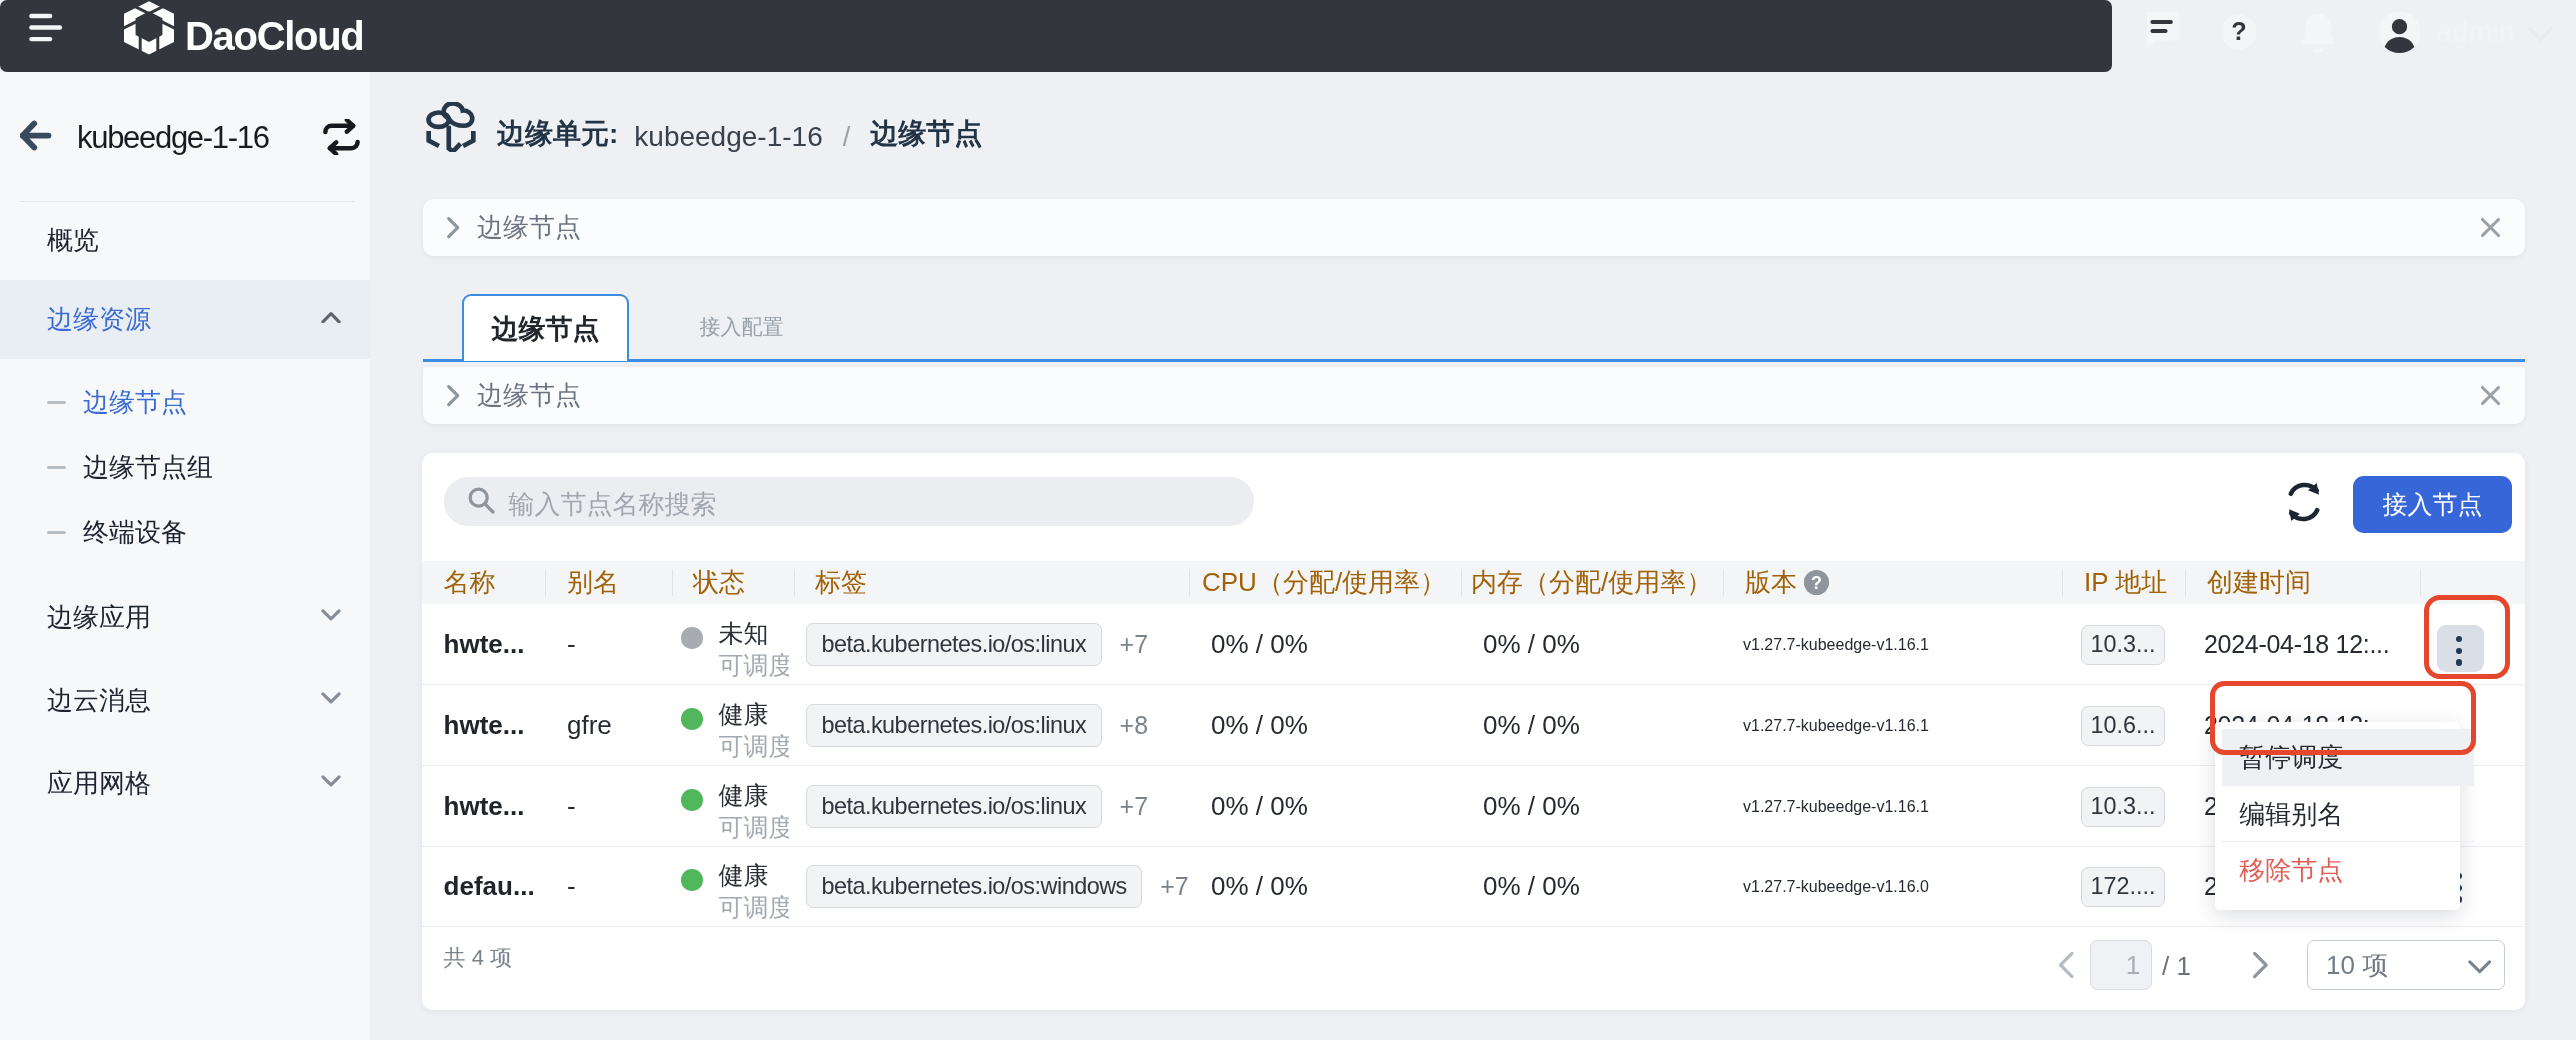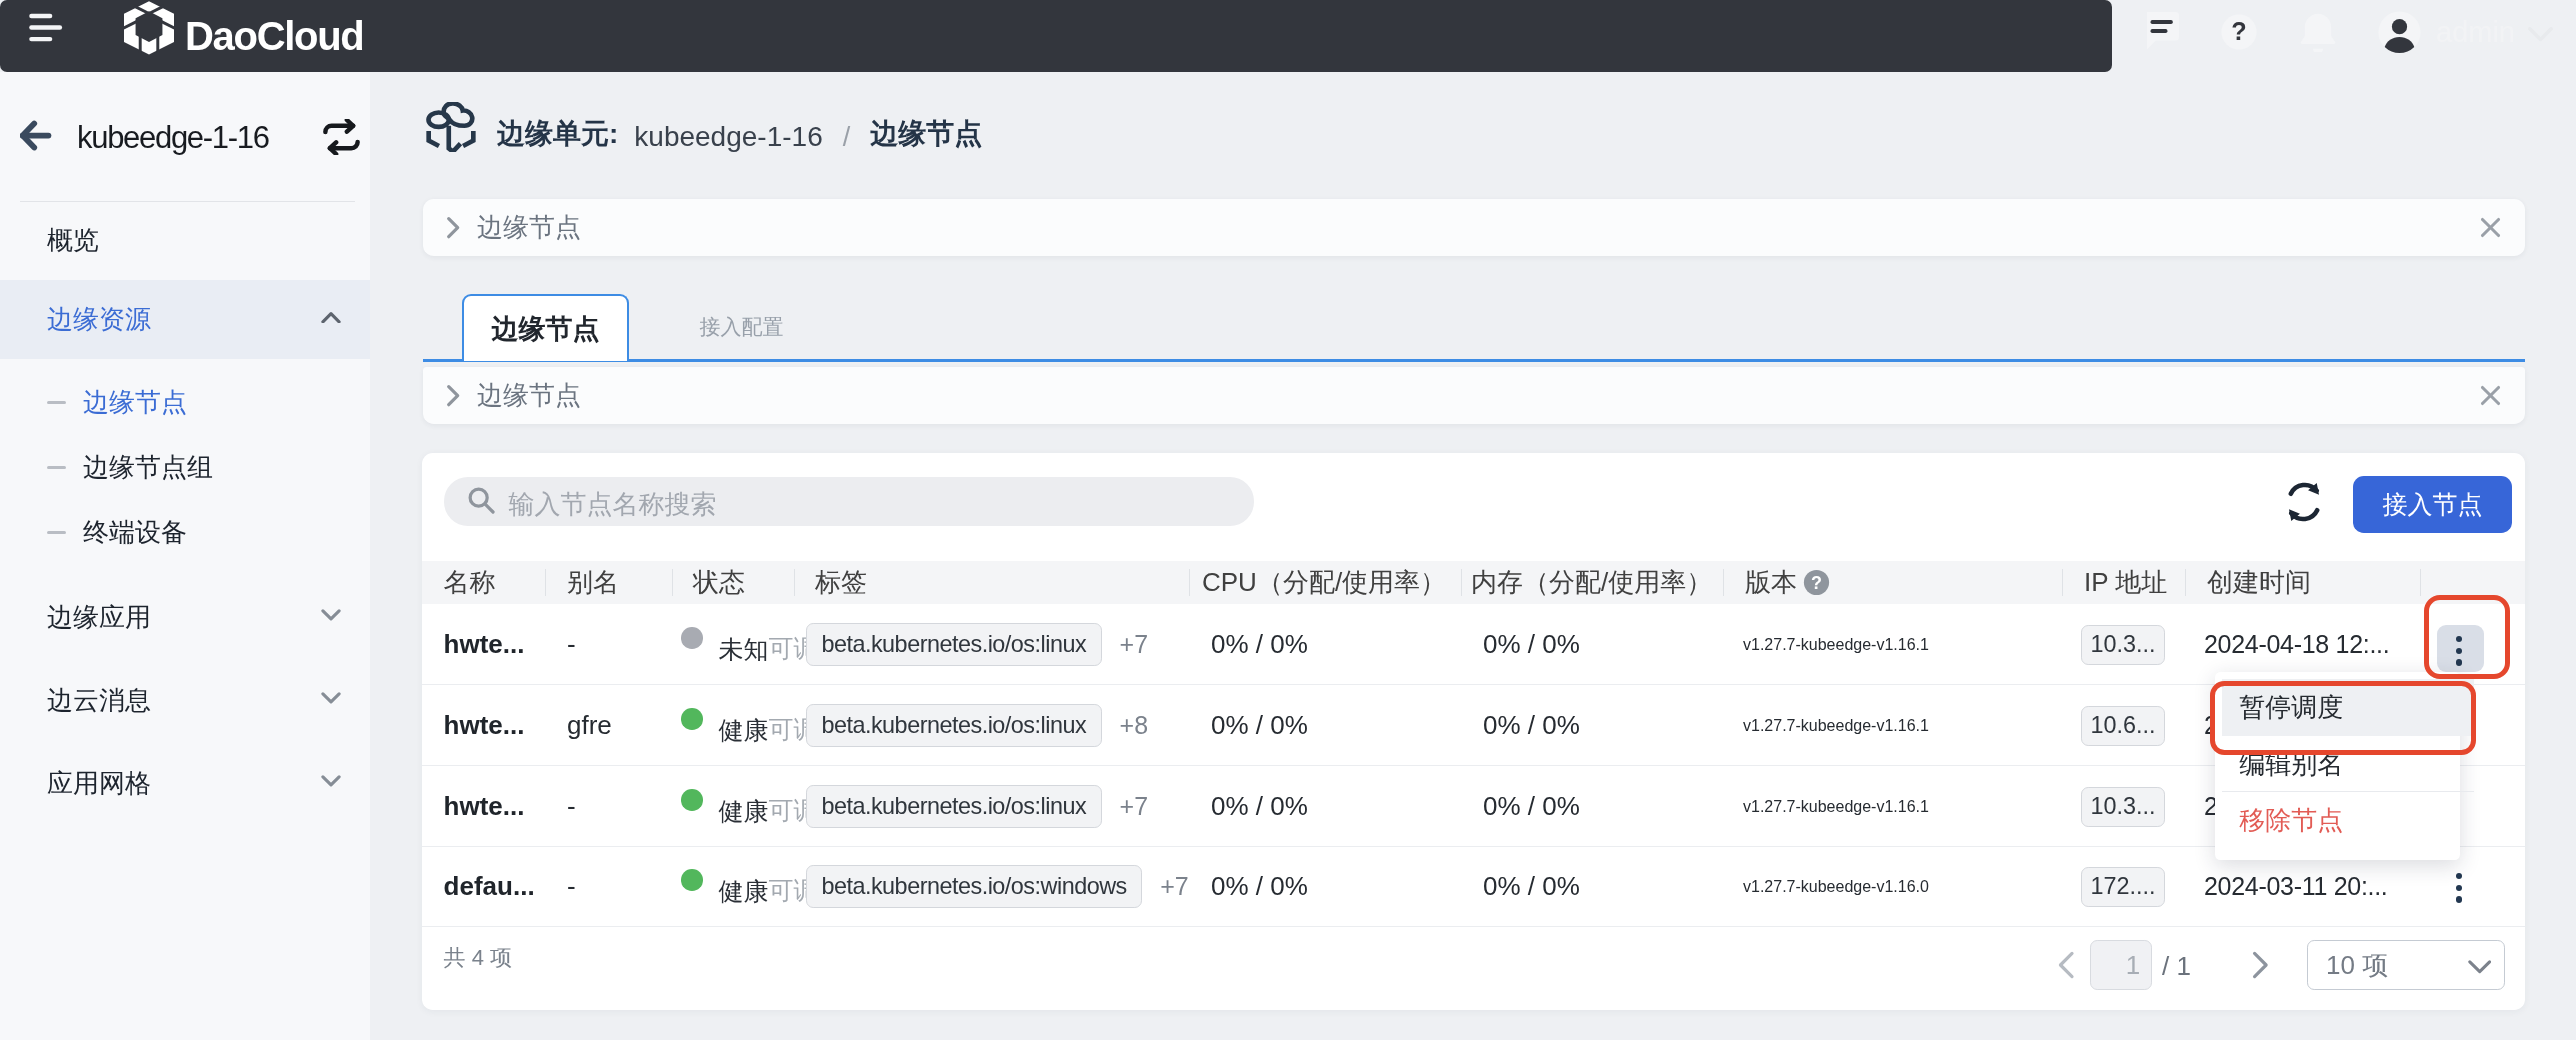--- a/index.html
+++ b/index.html
@@ -44,50 +44,50 @@
   display:flex; align-items:center; justify-content:center; font-size:21px; color:#98a0aa; }
 
 #card { position:absolute; left:52px; top:381px; width:2103px; height:557px; background:#fff; border-radius:10.8px;
   box-shadow:0 1.8px 7.2px rgba(40,50,70,0.05); }
 #search { position:absolute; left:21.6px; top:24px; width:810px; height:49px; background:#ecedf0; border-radius:24px; }
 #search .ph { position:absolute; left:65px; top:10px; font-size:26px; color:#a2a7af; }
 #addbtn { position:absolute; left:1931px; top:22.5px; width:159px; height:57px; background:#3766d8; border-radius:10.8px;
   display:flex; align-items:center; justify-content:center; font-size:25px; color:#fff; letter-spacing:0px; }
 
 #thead { position:absolute; left:0; top:108px; width:2103px; height:43px; background:#f4f5f7; }
-.th { position:absolute; top:0; height:43px; display:flex; align-items:center; font-size:26px; color:#404040; }
+.th { position:absolute; top:0; height:43px; display:flex; align-items:center; font-size:26px; color:#a16207; }
 .thsep { position:absolute; top:8px; width:0.9px; height:27px; background:#dfe2e6; }
 .row { position:absolute; left:0; width:2103px; height:81px; border-bottom:0.9px solid #ebedf0; }
 .cell { position:absolute; top:0; height:81px; display:flex; align-items:center; font-size:26px; color:#262b31; }
 .name { font-weight:bold; color:#20252b; }
 .c2 { font-size:16px; letter-spacing:0px; }
 .c3 { font-size:25px; letter-spacing:-0.3px; }
 .chip { display:inline-flex; align-items:center; height:43px; padding:0 14.4px; background:#f2f3f5;
   border:0.9px solid #d4d7dc; border-radius:7.2px; font-size:23.4px; letter-spacing:-0.5px; color:#30363d; white-space:nowrap; }
 .ipchip { display:inline-flex; align-items:center; justify-content:center; width:84px; height:40px; background:#f2f3f5;
   border:0.9px solid #d4d7dc; border-radius:7.2px; font-size:23.4px; color:#30363d; }
 .plus { font-size:25px; color:#7b828c; margin-left:18px; }
 .dot { display:inline-block; width:21.6px; height:21.6px; border-radius:50%; flex:none; margin-bottom:12.6px; }
 .gdot { background:#a8abb2; } .green { background:#52b75c; }
-.stwrap { display:flex; margin-left:16px; margin-top:9px; }
+.stwrap { display:flex; flex-direction:column; margin-left:16px; margin-top:9px; }
 .st1 { font-size:25px; color:#2a2f36; line-height:33px; }
 .st2 { width:70px; overflow:hidden; white-space:nowrap; font-size:25px; color:#a3a9b0; line-height:30.5px; }
 .actbtn { position:absolute; left:2015px; top:20.7px; width:47px; height:47px; background:#d9dee7; border-radius:9px; }
 .vdots { position:absolute; left:2034px; width:6.3px; }
 .vdots span { display:block; width:6.3px; height:6.3px; border-radius:50%; background:#223750; margin-bottom:5.4px; }
 
 #total { position:absolute; left:21.6px; top:490px; font-size:22px; color:#7a828c; }
 #pginput { position:absolute; left:1668px; top:487px; width:62px; height:50px; background:#f0f1f4;
   border:0.9px solid #d8dbe0; border-radius:7.2px; font-size:26px; color:#a7adb5; text-align:right;
   line-height:49px; padding-right:10.8px; }
 #pgslash { position:absolute; left:1740px; top:498px; font-size:26px; color:#6b727c; }
 #pgsel { position:absolute; left:1885px; top:487px; width:198px; height:50px; border:0.9px solid #c5cbd3;
   border-radius:7.2px; font-size:26px; color:#747b85; line-height:49px; padding-left:18px; }
 
-#popup { position:absolute; left:2215px; top:672px; width:245px; height:188px; background:#fff; border-radius:5.4px;
+#popup { position:absolute; left:2215px; top:722px; width:245px; height:188px; background:#fff; border-radius:5.4px;
   box-shadow:0 5.4px 21.6px rgba(30,40,60,0.16); z-index:30; }
 .pitem { position:absolute; left:7.2px; width:252px; height:57px; display:flex; align-items:center;
   padding-left:17px; font-size:26px; color:#262b31; }
 #pdivider { position:absolute; left:7.2px; top:119px; width:252px; height:0.9px; background:#e8eaee; }
 .ann { position:absolute; border:5.4px solid #e5472d; z-index:40; }
 </style>
 </head>
 <body>
 <div id="topbar">
   <svg width="36" height="32" style="position:absolute;left:29px;top:11.7px" viewBox="0 0 40 36">

